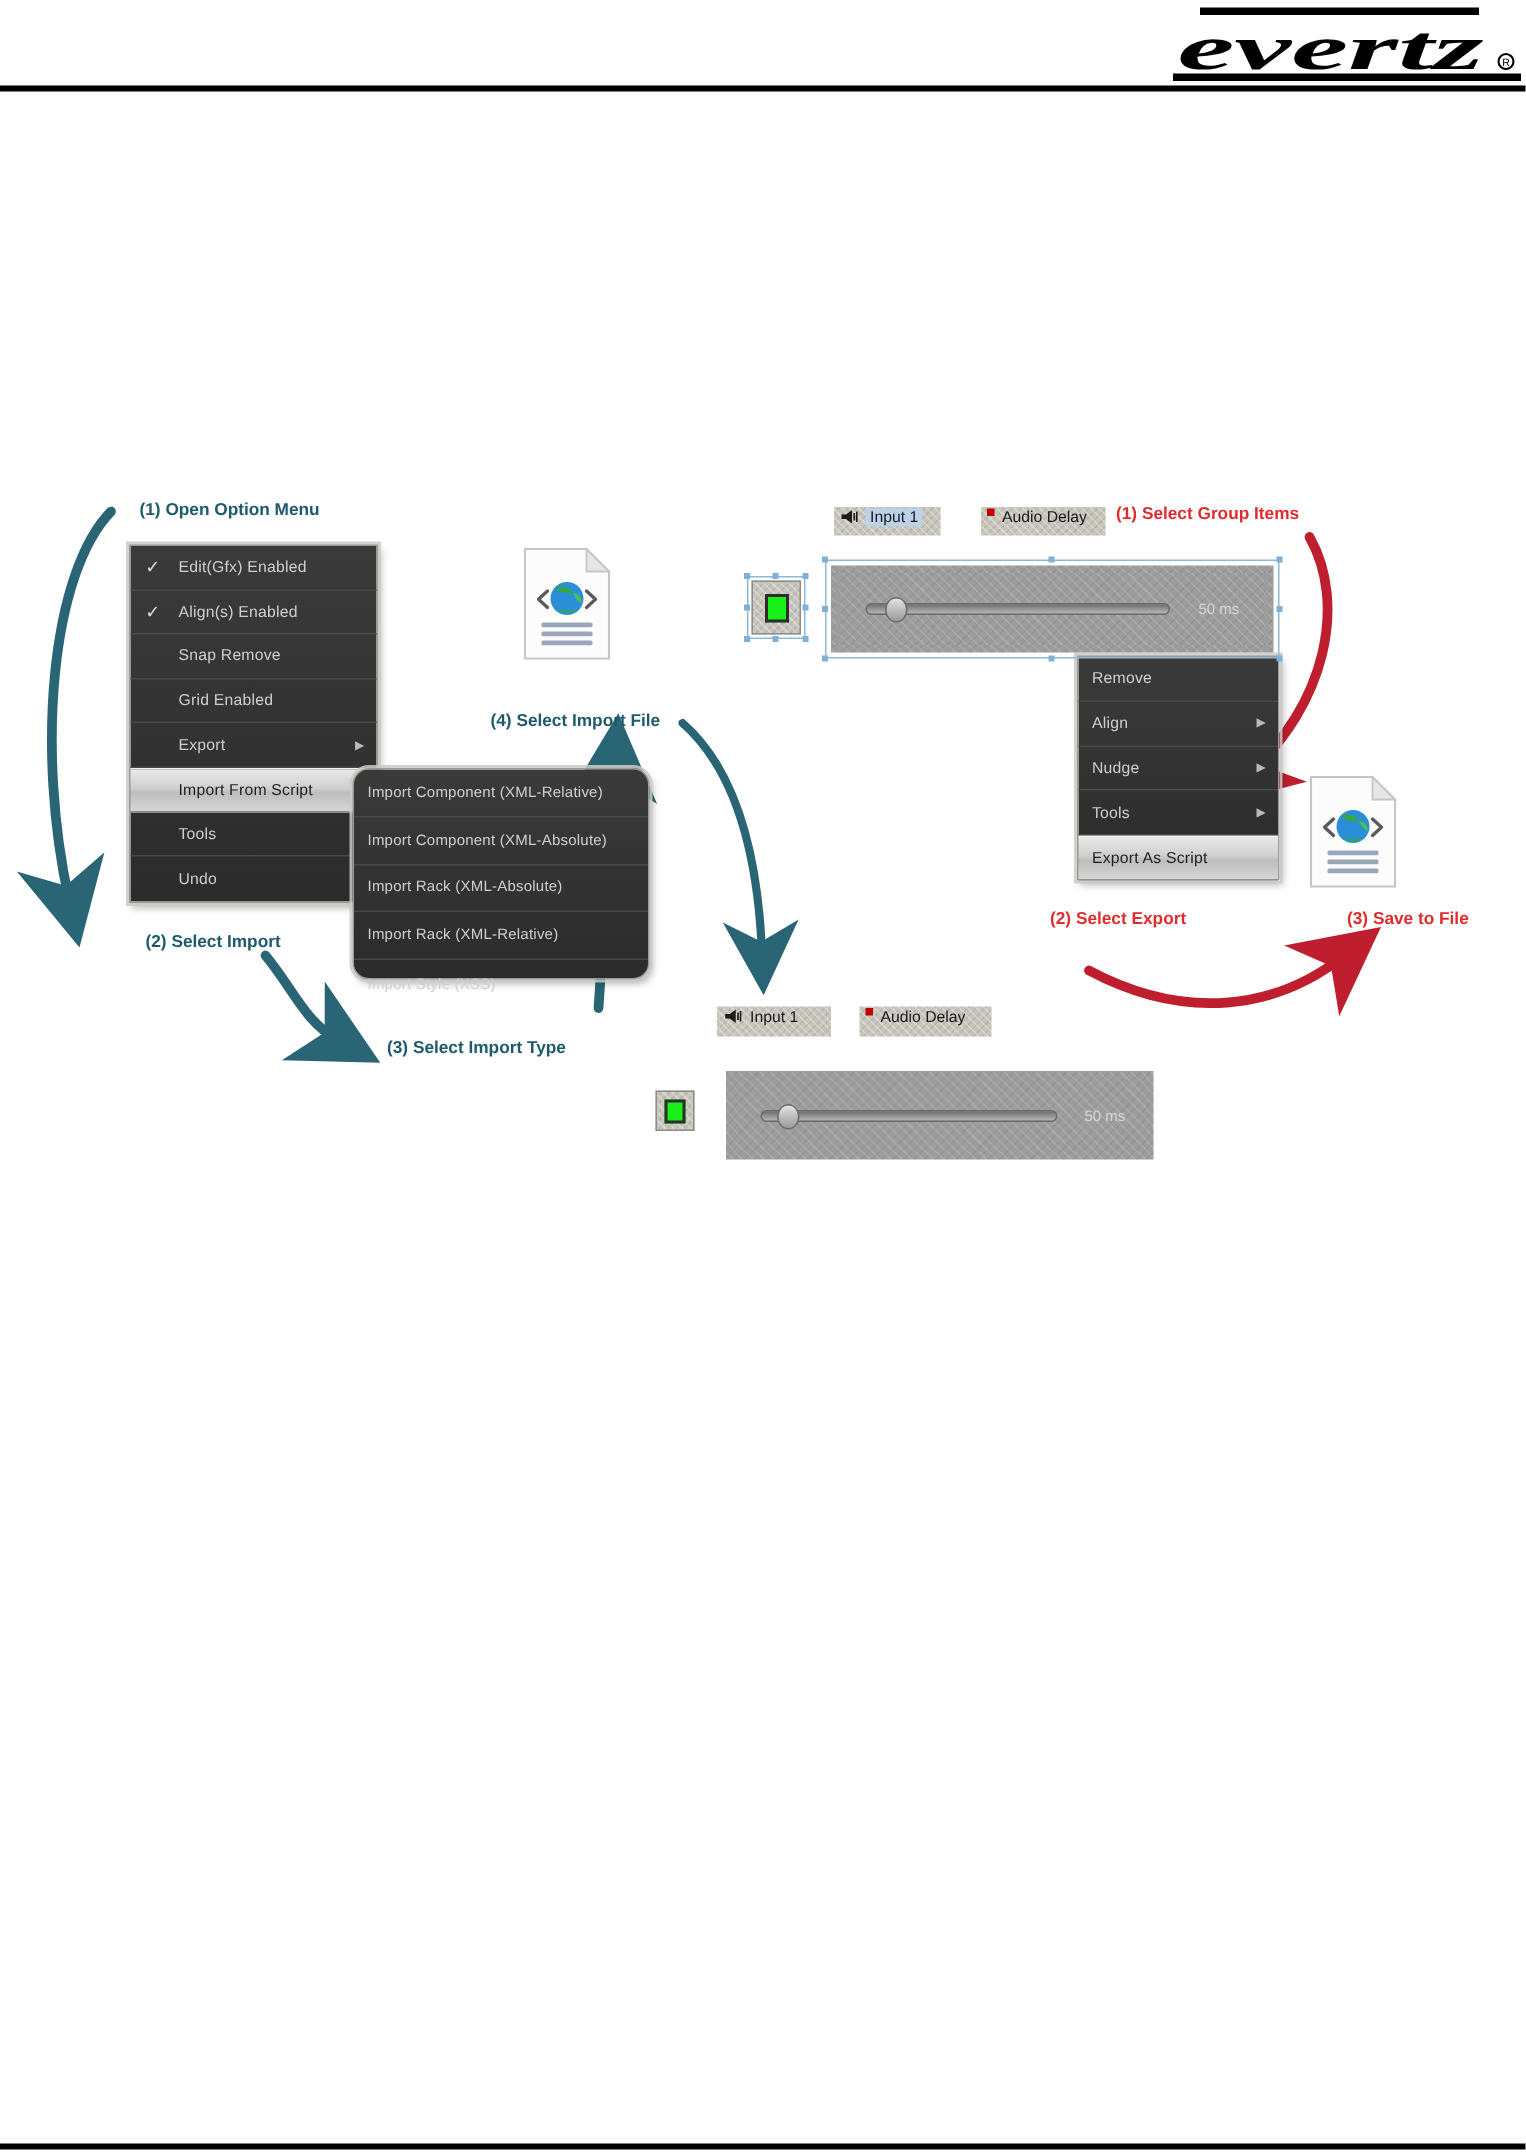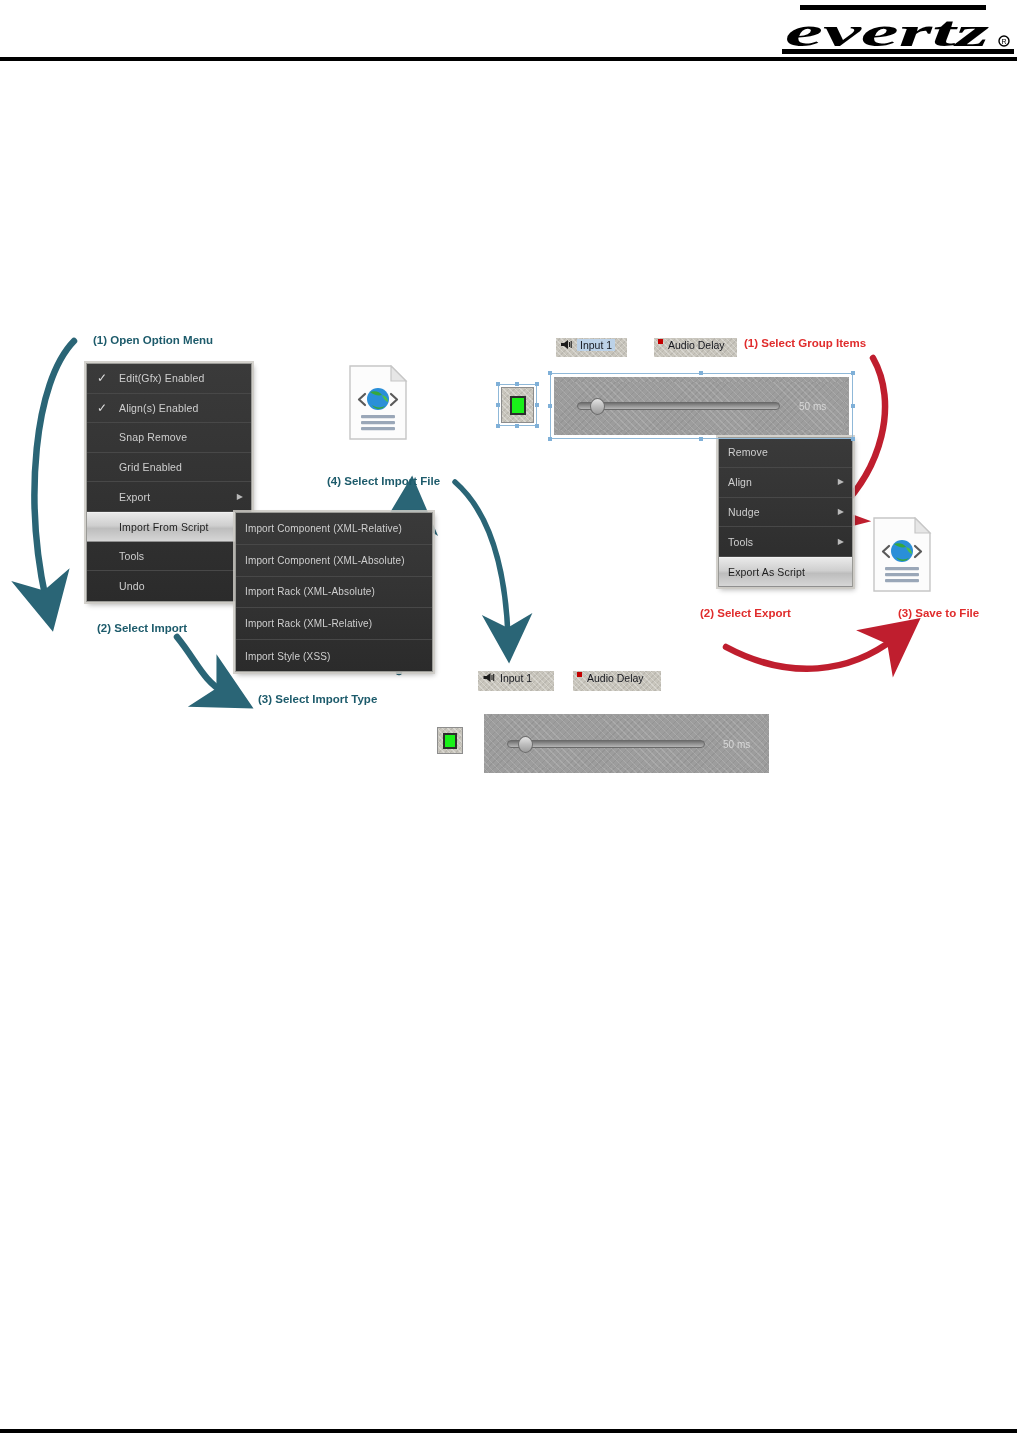--- a/index.html
+++ b/index.html
@@ -38,21 +38,21 @@
   .mi-label{flex:1 1 auto;}
   .mi-arrow{flex:0 0 auto;padding-right:8px;font-size:8px;line-height:1;color:#b9b9b9;}
   .menu-item.sel .mi-arrow{color:#2a2a2a;}
 
   
   #option-menu{left:86px;top:363px;width:166px;height:239px;}
   #option-menu .menu-item{height:29.6px;}
   #option-menu .mi-label{padding-left:2px;}
 
   
-  #import-submenu{left:235px;top:512px;width:198px;height:160px;}
+  #import-submenu{left:235px;top:512px;width:198px;height:141px;border-radius:11px;}
   #import-submenu .menu-item{height:31.8px;}
   #import-submenu .mi-label{padding-left:9px;font-size:10px;}
 
   
   #context-menu{left:718px;top:437px;width:135px;height:150px;}
   #context-menu .menu-item{height:29.8px;}
   #context-menu .mi-label{padding-left:9px;}
   #context-menu .menu-item.sel .mi-label{padding-left:9px;}
 
   

